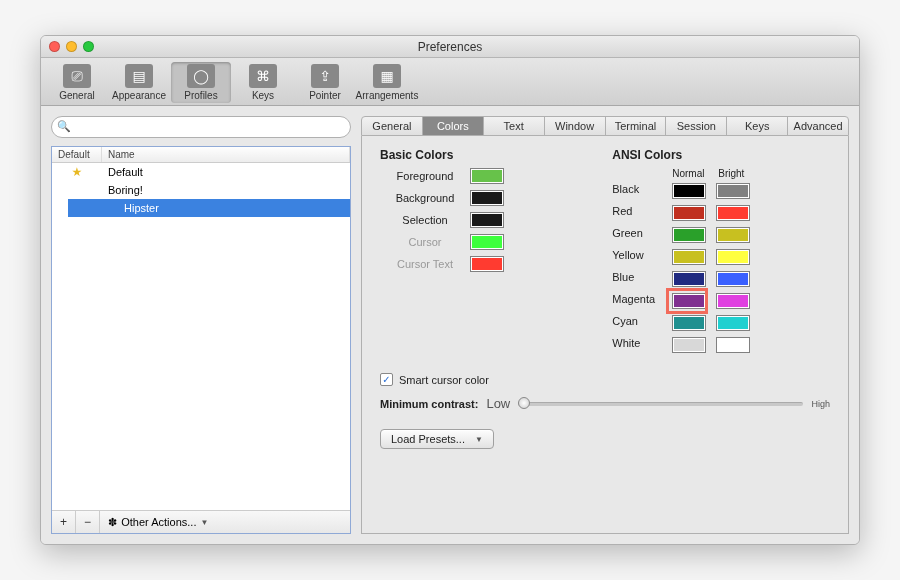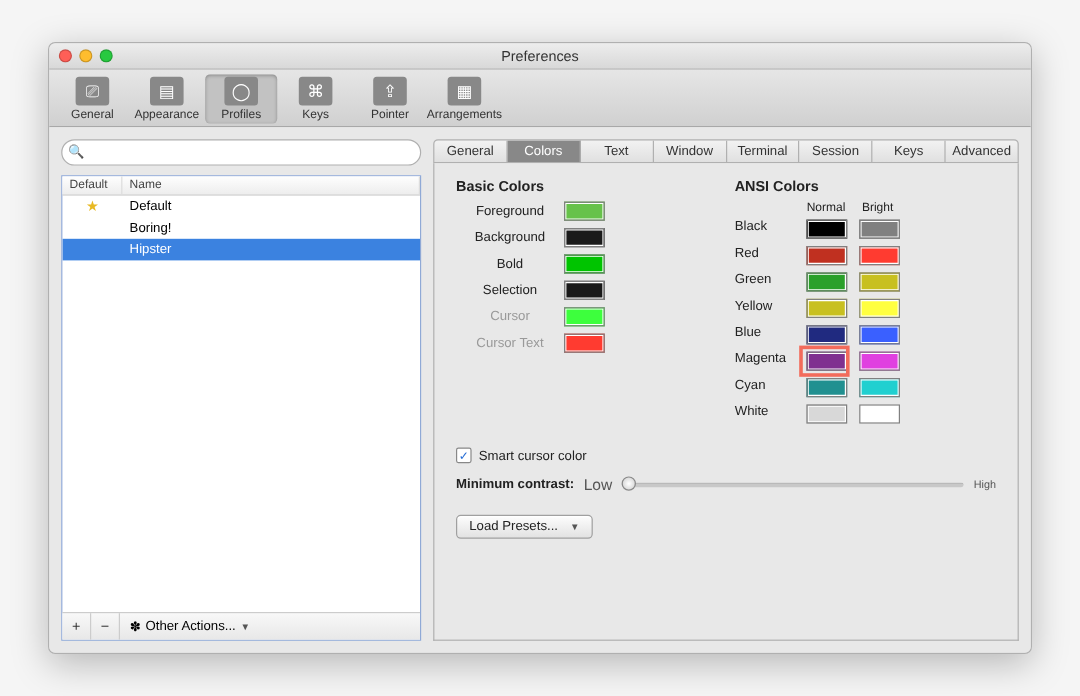--- a/index.html
+++ b/index.html
@@ -23,21 +23,21 @@
   .search .mag { position: absolute; left: 6px; top: 4px; font-size: 11px; color: #777; }
   .list-container { flex: 1; background: #fff; border: 1px solid #8fa9d6; display: flex; flex-direction: column; }
   .list-header { display: flex; background: linear-gradient(#fefefe,#ededed); border-bottom: 1px solid #ccc; font-size: 10px; color: #444; }
   .list-header div { padding: 2px 6px; border-right: 1px solid #ddd; }
   .lh-default { width: 50px; }
   .lh-name { flex: 1; }
   .list { flex: 1; overflow: auto; }
   .row { display: flex; align-items: center; font-size: 11px; height: 18px; }
   .row .col-default { width: 50px; text-align: center; }
   .row .col-name { flex: 1; padding-left: 6px; }
-  .row.selected { background: #3b82e0; color: #fff; }
+  .row.selected { background: #3b82e0; color: #fff; margin-left: 16px; }
   .star { color: #e8b923; font-size: 12px; }
   .list-footer { display: flex; border-top: 1px solid #ccc; background: linear-gradient(#f8f8f8,#e8e8e8); }
   .ftr-btn { border-right: 1px solid #ccc; font-size: 12px; color: #333; height: 22px; display: flex; align-items: center; justify-content: center; padding: 0 8px; }
   .ftr-drop { flex: 1; display: flex; align-items: center; padding: 0 8px; font-size: 11px; gap: 4px; }
   .right { flex: 1; display: flex; flex-direction: column; }
   .tabs { display: flex; background: linear-gradient(#f2f2f2,#e0e0e0); border: 1px solid #b0b0b0; border-radius: 4px 4px 0 0; overflow: hidden; }
   .tab { flex: 1; text-align: center; font-size: 11px; padding: 3px 0; border-right: 1px solid #b0b0b0; color: #333; }
   .tab:last-child { border-right: none; }
   .tab.active { background: #888; color: #fff; }
   .pane { flex: 1; border: 1px solid #b0b0b0; border-top: none; background: #e8e8e8; padding: 12px 18px; font-size: 11px; color: #222; overflow:hidden;}
@@ -162,24 +162,20 @@
             <div id="basic-rows">
                 <div class="swatch-row">
                   <div class="lbl ">Foreground</div>
                   <div class="sw" style="background:#67c24a"></div>
                 </div>
                 <div class="swatch-row">
                   <div class="lbl ">Background</div>
                   <div class="sw" style="background:#1a1a1a"></div>
                 </div>
                 <div class="swatch-row">
-                  <div class="lbl ">Bold</div>
-                  <div class="sw" style="background:#00c400"></div>
-                </div>
-                <div class="swatch-row">
                   <div class="lbl ">Selection</div>
                   <div class="sw" style="background:#1a1a1a"></div>
                 </div>
                 <div class="swatch-row">
                   <div class="lbl dim">Cursor</div>
                   <div class="sw" style="background:#3dff3d"></div>
                 </div>
                 <div class="swatch-row">
                   <div class="lbl dim">Cursor Text</div>
                   <div class="sw" style="background:#ff3b30"></div>

